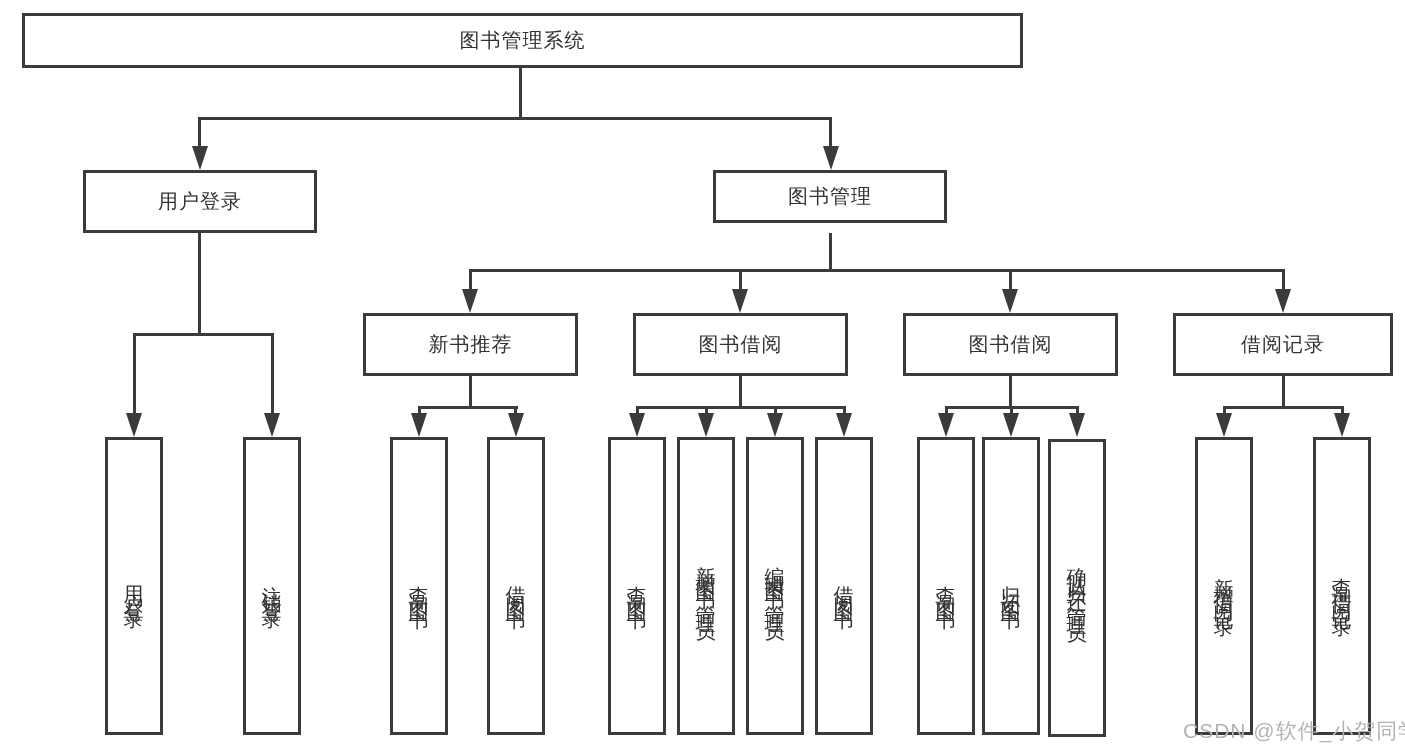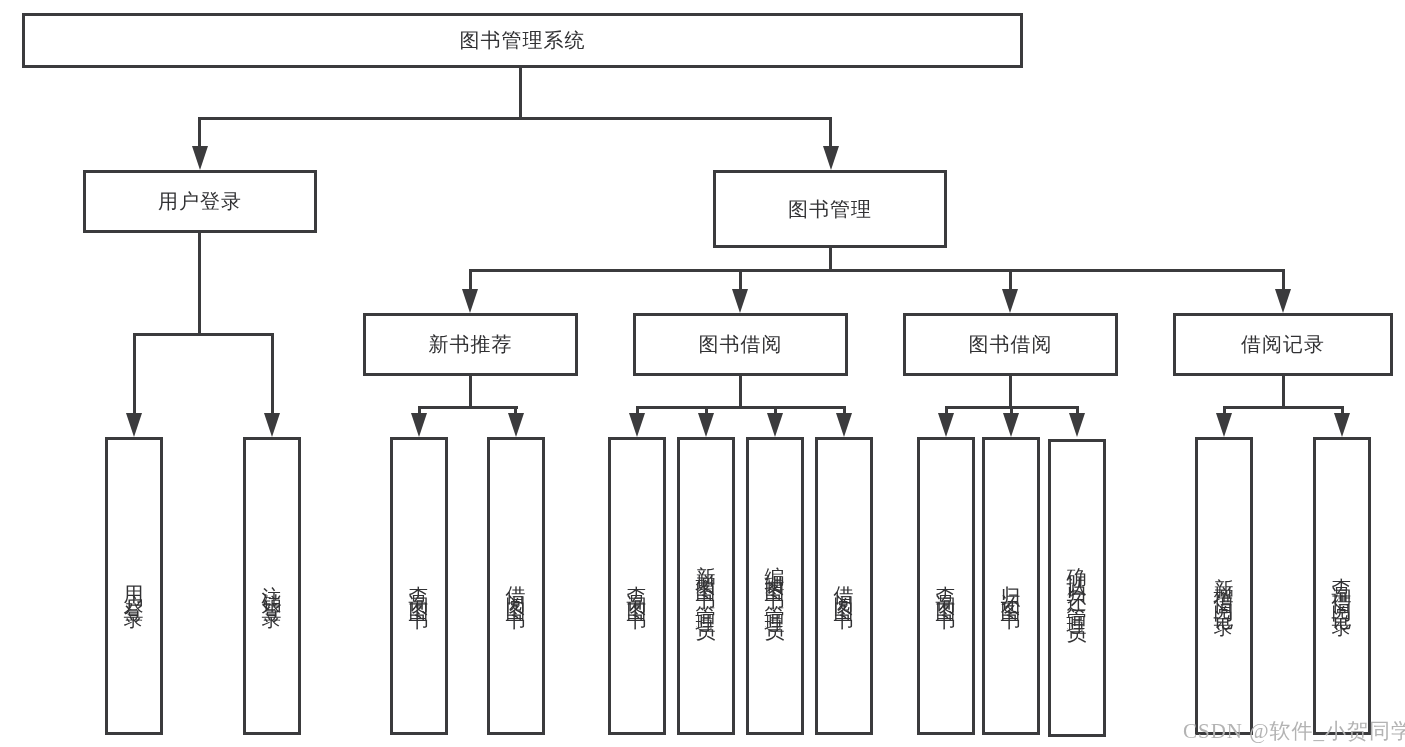--- a/index.html
+++ b/index.html
@@ -4,21 +4,21 @@
 <style>
   :root{
     --line:#3b3b3d;
     --text:#323234;
     --wm:#b3b3b3;
     --bg:#ffffff;
   }
   html,body{margin:0;padding:0;background:var(--bg);}
   .stage{
     position:relative;width:1405px;height:747px;background:var(--bg);
-    font-family:Liberation Serif, serif;
+    font-family:Liberation Sans, sans-serif;
     overflow:hidden;
   }
   .hbox{
     position:absolute;box-sizing:border-box;background:#fff;
     border:3px solid var(--line);
     display:flex;align-items:center;justify-content:center;
     font-size:20px;color:var(--text);letter-spacing:1px;
     z-index:2;
   }
   .vbox{
@@ -49,21 +49,21 @@
 <div class="stage">
 
   <div class="hbox" style="left:22px;top:13px;width:1001px;height:55px;">
     <span>图书管理系统</span>
   </div>
 
   <div class="hbox" style="left:83px;top:170px;width:234px;height:63px;">
     <span>用户登录</span>
   </div>
 
-  <div class="hbox" style="left:713px;top:170px;width:234px;height:78px;">
+  <div class="hbox" style="left:713px;top:170px;width:234px;height:53px;">
     <span>图书管理</span>
   </div>
 
   <div class="hbox" style="left:633px;top:313px;width:215px;height:63px;">
     <span>图书借阅</span>
   </div>
 
   <div class="hbox" style="left:363px;top:313px;width:215px;height:63px;">
     <span>新书推荐</span>
   </div>

